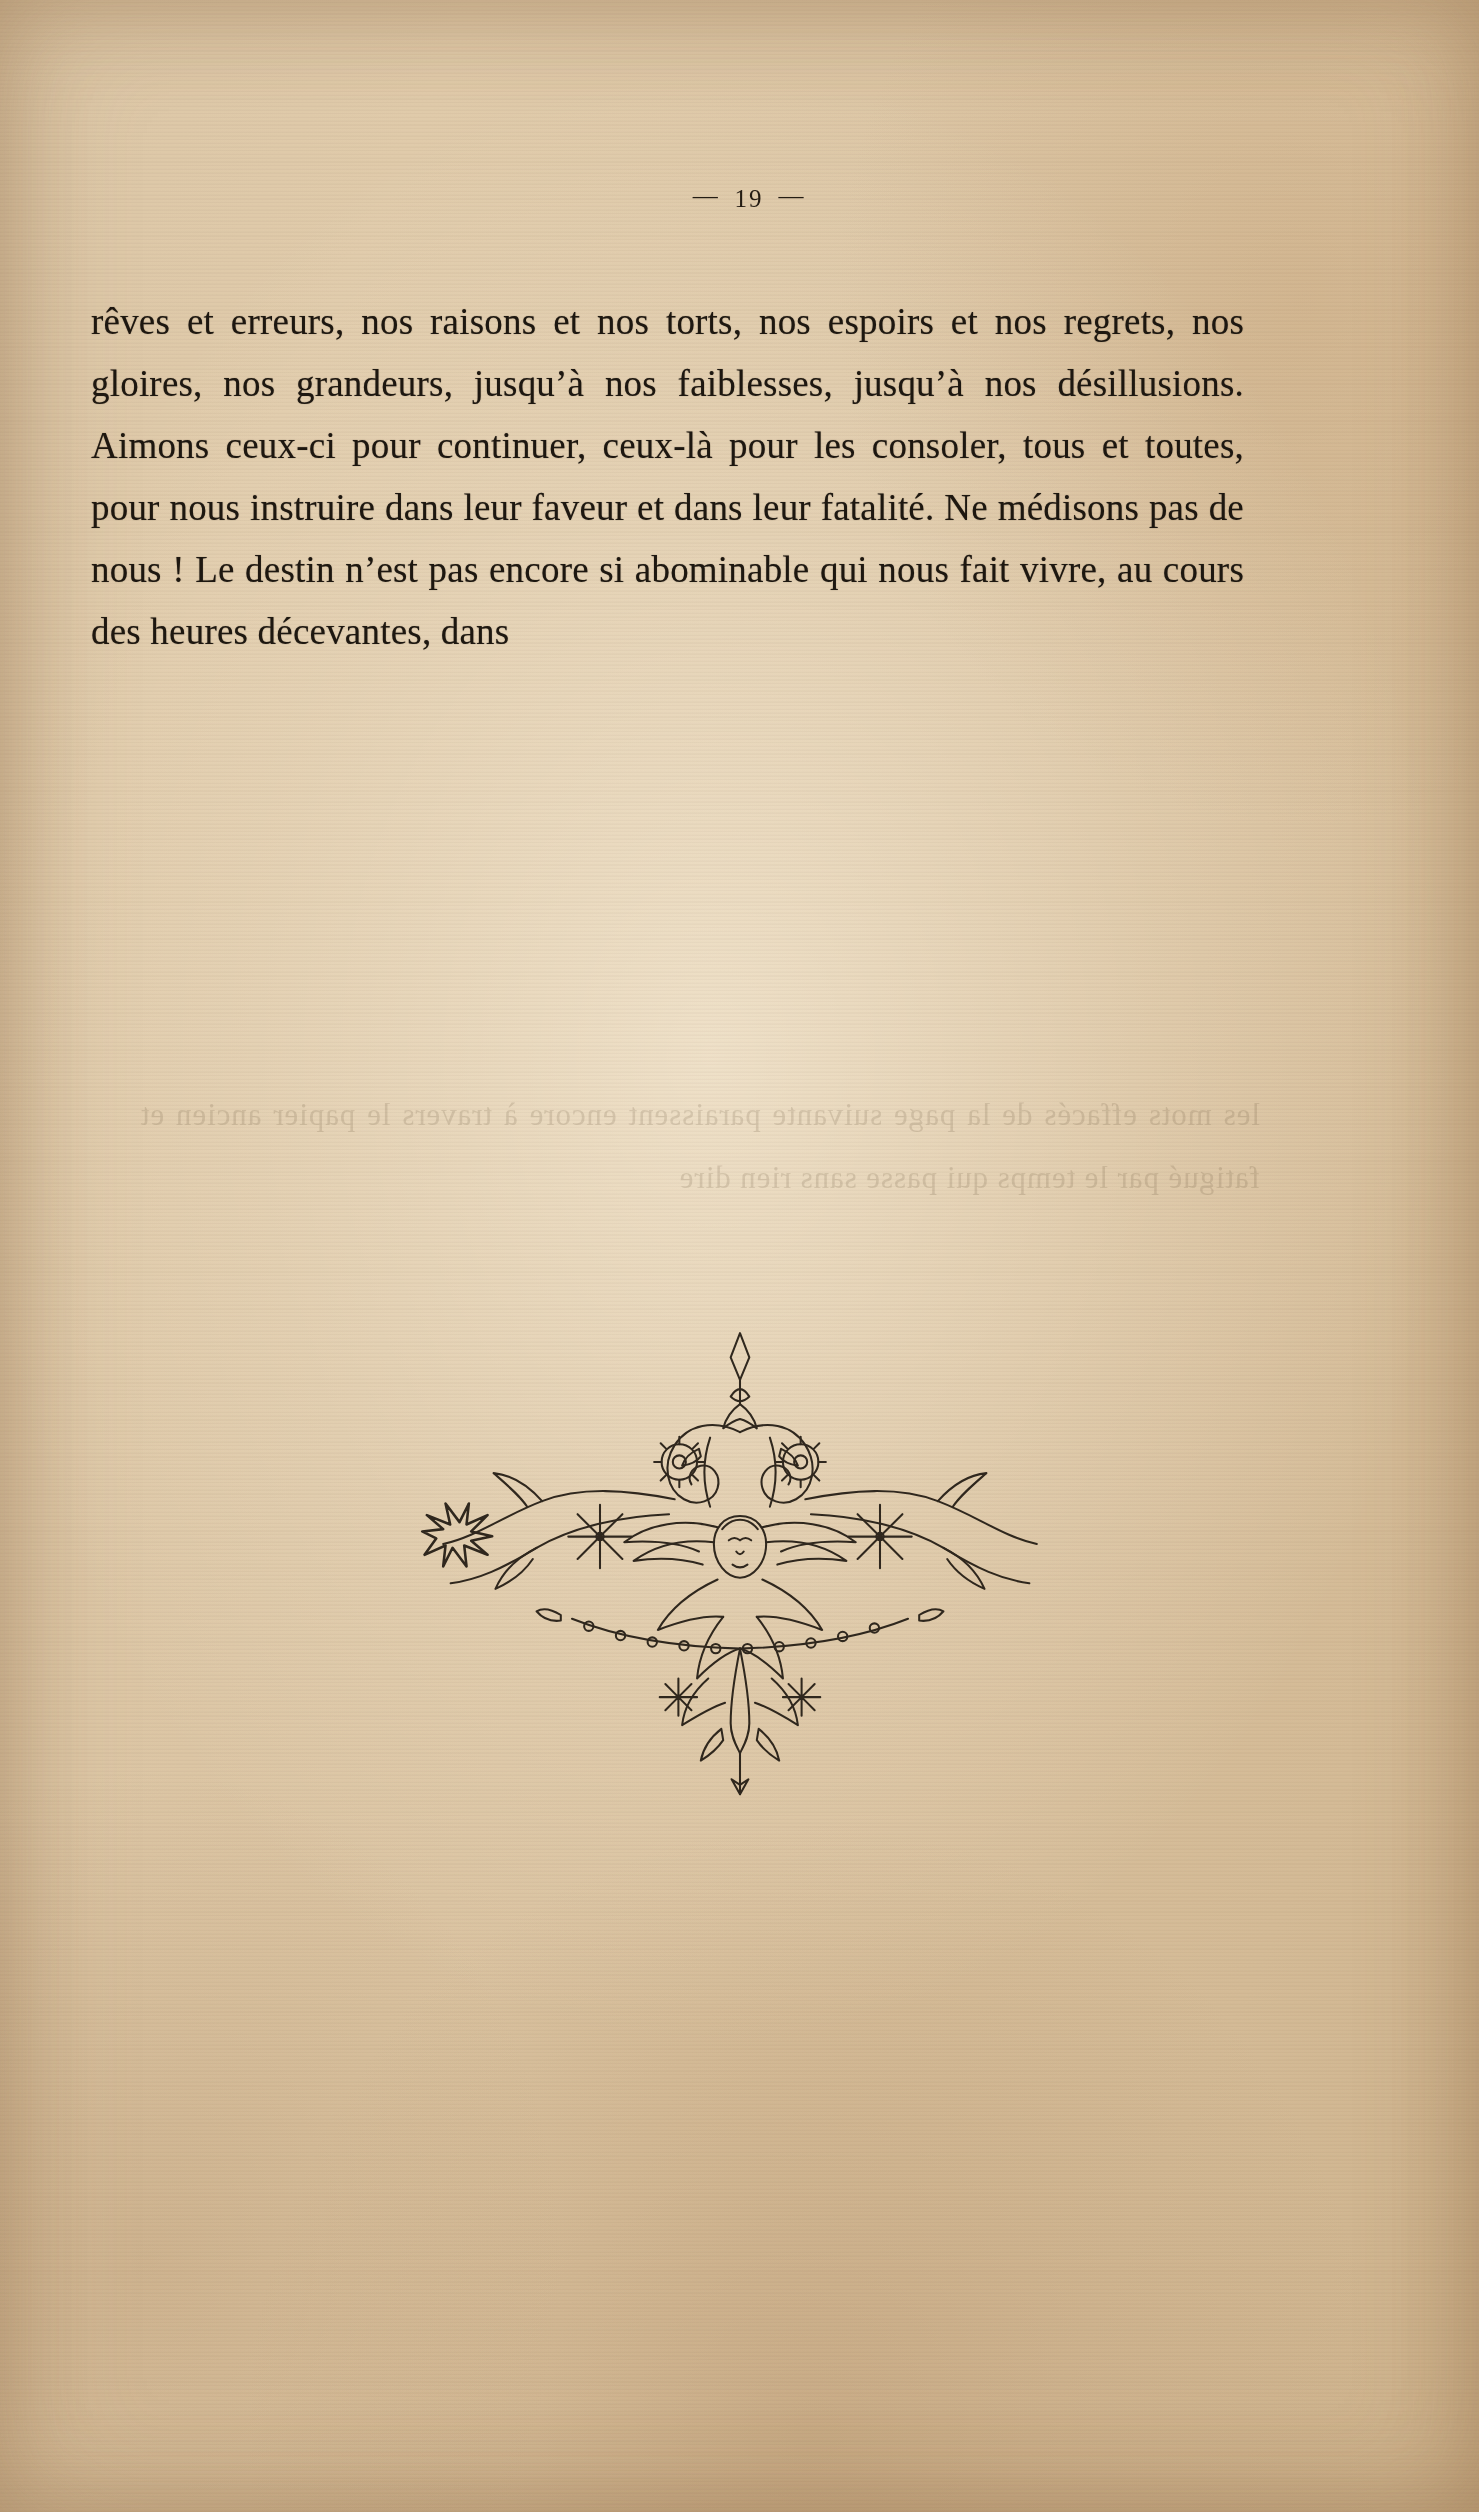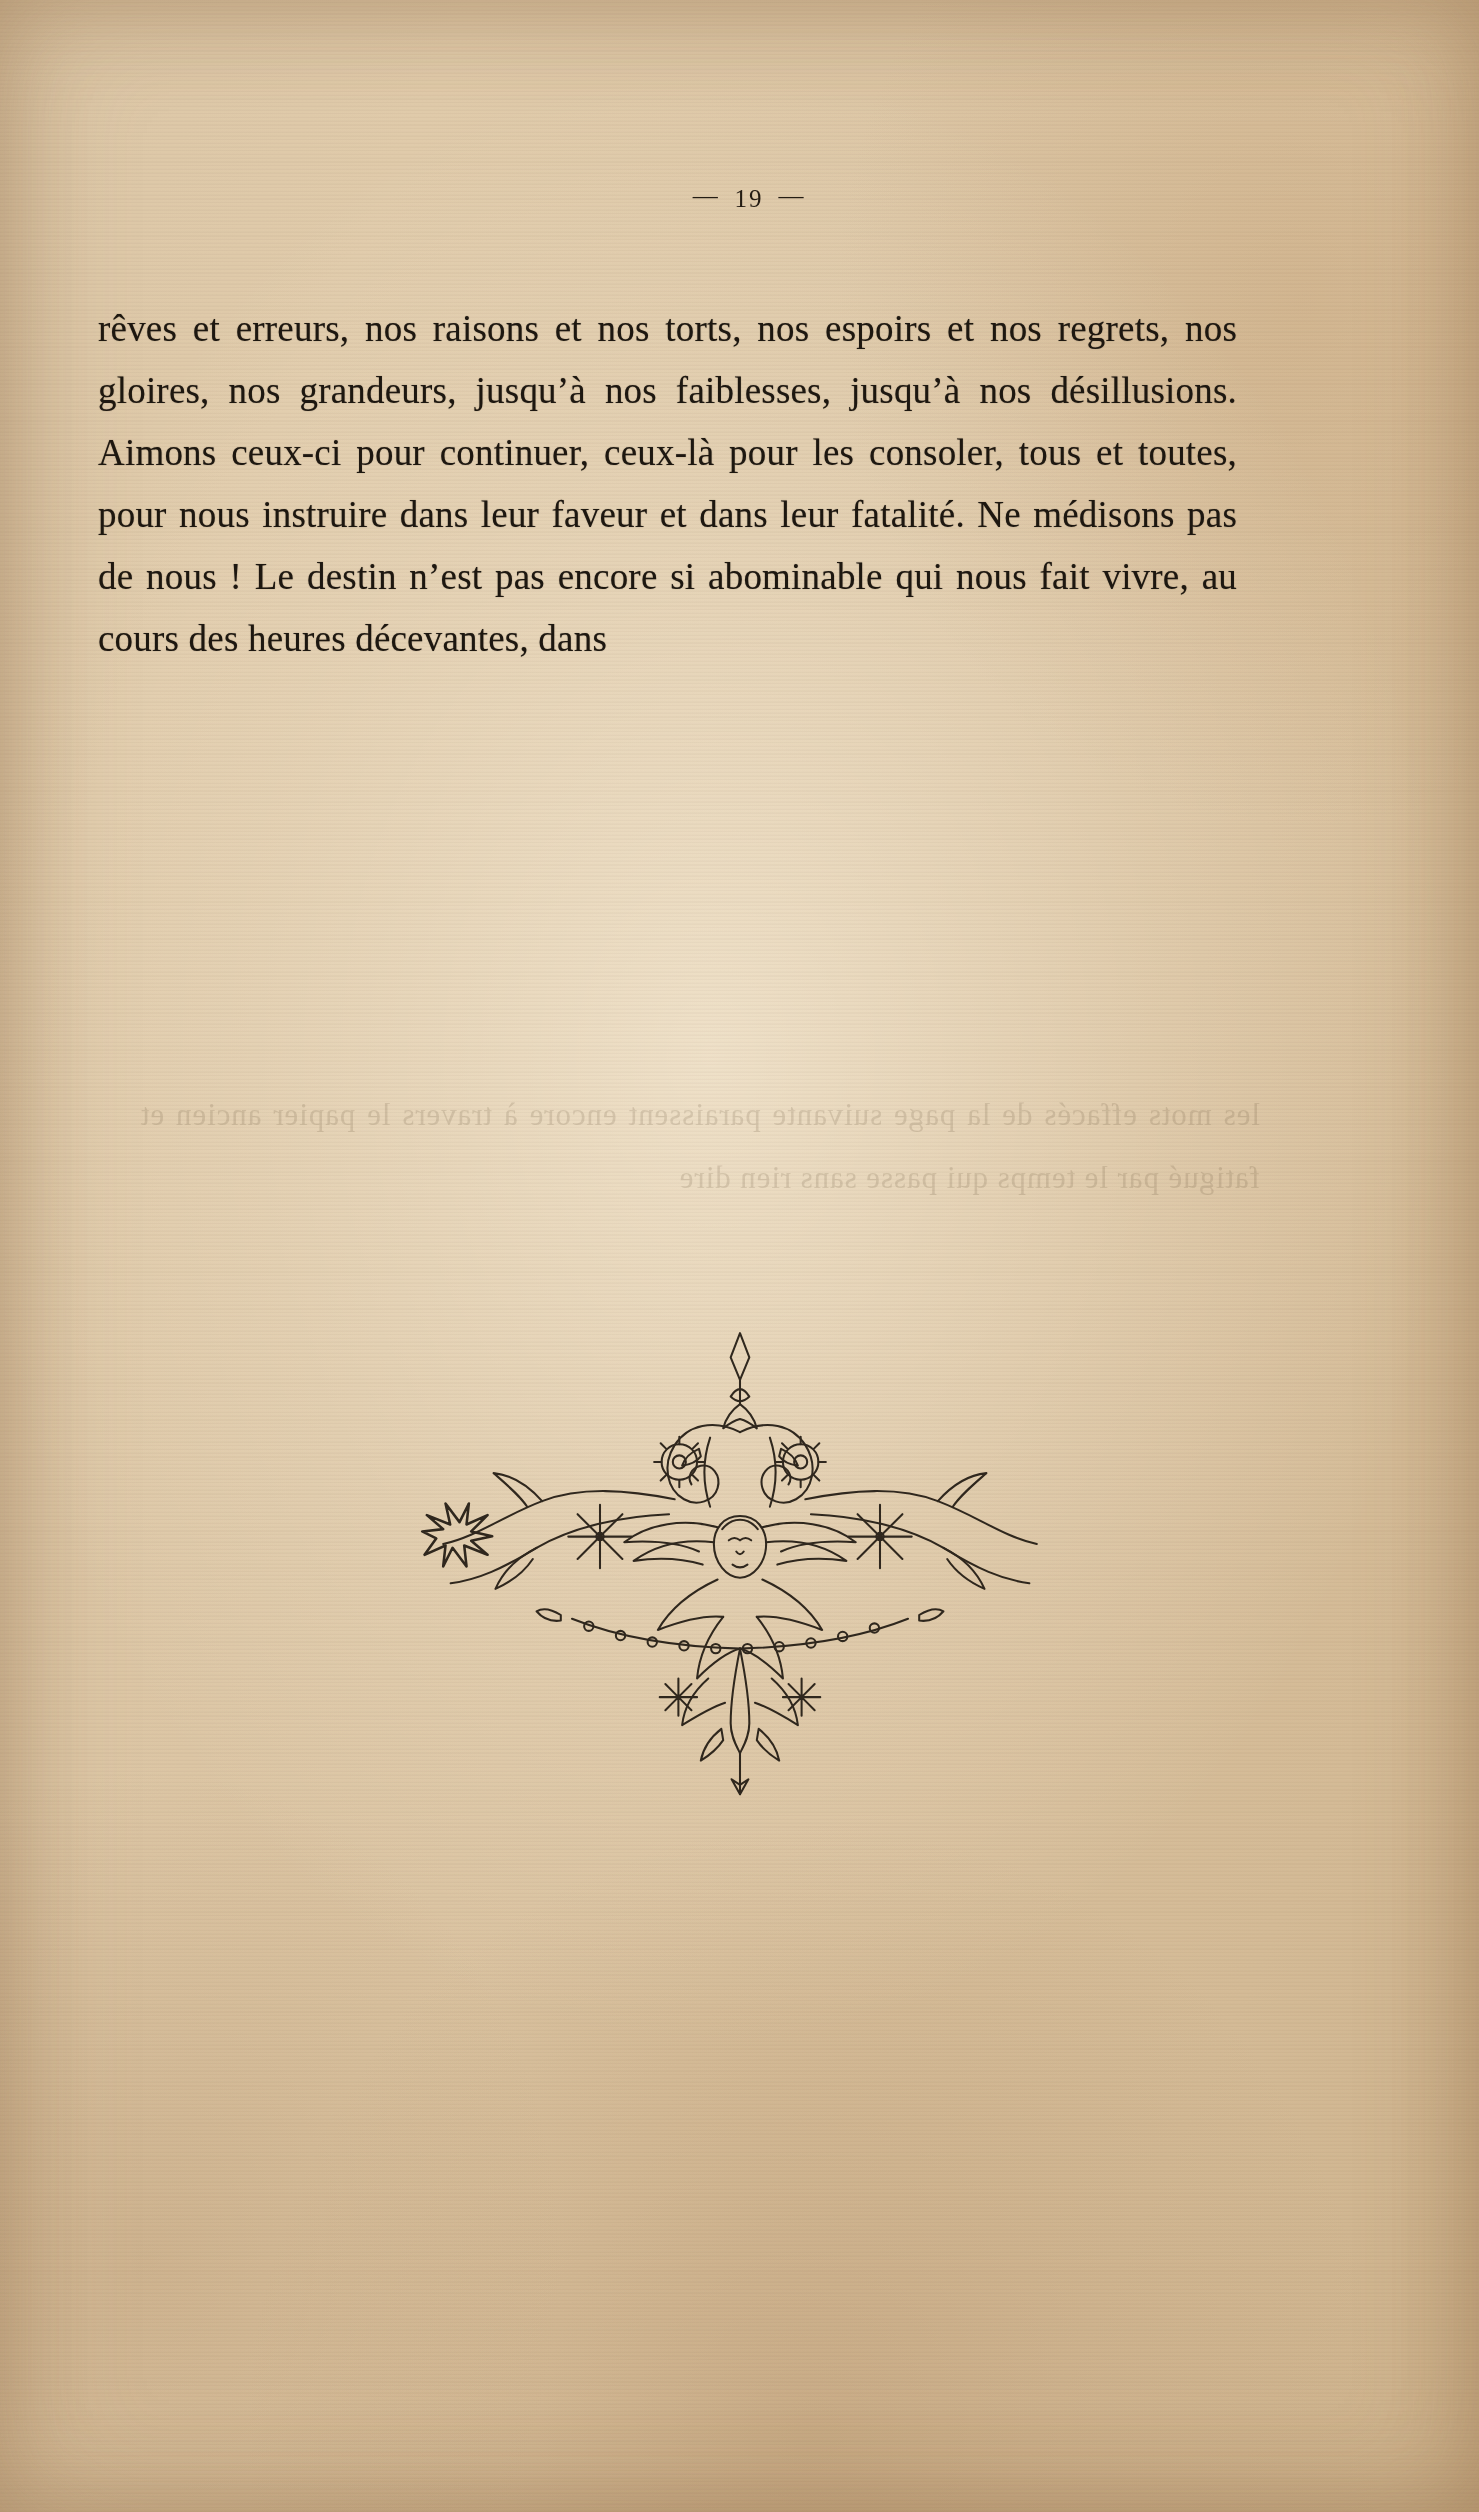--- a/index.html
+++ b/index.html
@@ -97,21 +97,21 @@
     line-height: 62px;
     color: #1d1710;
     text-align: justify;
     text-justify: inter-word;
     font-family: "Liberation Serif", serif;
     letter-spacing: 0.2px;
     font-weight: 500;
     text-shadow: 0 0 1.1px rgba(30, 22, 14, 0.45);
   }
   .textblock p {
-    margin: 7px;
+    margin: 0;
   }
   .textblock p.last {
     text-align: left;
   }
 
   
   .ornament {
     position: absolute;
     left: 50%;
     top: 1307px;

